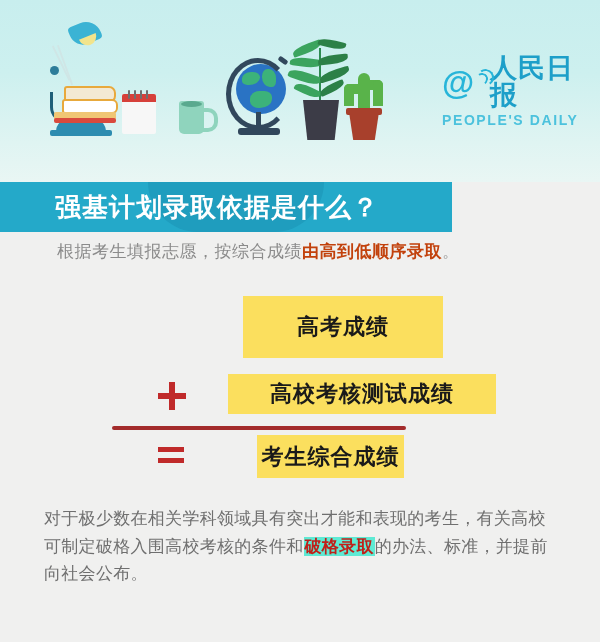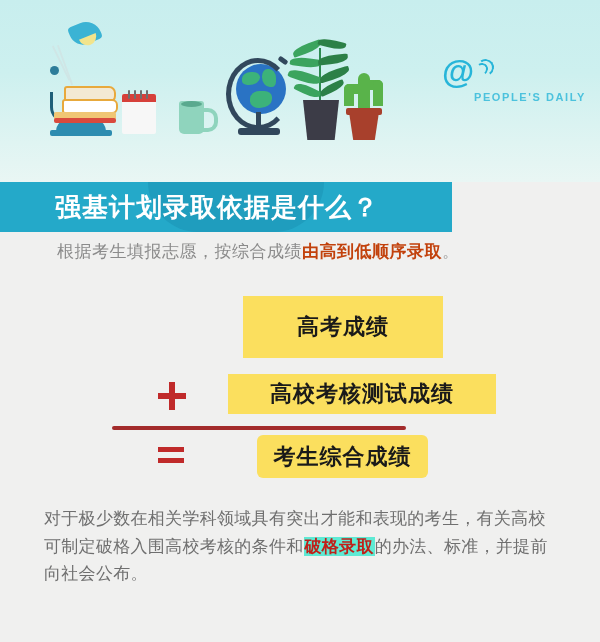--- a/index.html
+++ b/index.html
@@ -266,22 +266,22 @@
   .logo-row { display: flex; align-items: center; }
   .logo-at {
     font-size: 33px; color: #27b5d9; font-weight: bold;
     line-height: 1; margin-right: 2px;
   }
   .logo-cn {
     font-size: 27px; color: #1d9fc9; font-weight: bold;
     letter-spacing: 1px; line-height: 1;
   }
   .logo-en {
-    font-size: 11px; color: #4cc2dd; letter-spacing: 1.6px;
-    margin-top: 3px; margin-left: 32px; font-weight: bold;
+    font-size: 14px; color: #4cc2dd; letter-spacing: 1.6px;
+    margin-top: 3px; font-weight: bold;
   }
   .wifi-arc {
     position: absolute;
     border: 2px solid #27b5d9;
     border-bottom-color: transparent;
     border-left-color: transparent;
     border-radius: 50%;
   }
 
   
@@ -326,21 +326,21 @@
     position: absolute;
     background: #fbdf5e;
     display: flex;
     flex-direction: column;
     align-items: center;
     justify-content: center;
     color: #1a1a1a;
   }
   #ybox1 { left: 243px; top: 296px; width: 200px; height: 62px; gap: 17px; }
   #ybox2 { left: 228px; top: 374px; width: 268px; height: 40px; }
-  #ybox3 { left: 257px; top: 435px; width: 171px; height: 43px; border-radius: 6px; }
+  #ybox3 { left: 257px; top: 435px; width: 147px; height: 43px; }
 
   .ybox-main {
     font-size: 22px; font-weight: bold; letter-spacing: 1px;
     line-height: 1.15;
   }
   .ybox-sub {
     font-size: 15px; font-weight: bold; letter-spacing: 0.5px;
     line-height: 1.2; margin-top: 1px;
   }
 
@@ -467,20 +467,21 @@
       <div class="cac-pot"></div>
     </div>
 
     <div class="logo">
       <div class="logo-row">
         <span class="logo-at">@</span>
         <span style="position:relative; width:14px; height:26px; display:inline-block;">
           <span class="wifi-arc" style="left:0px; top:4px; width:8px; height:8px; transform:rotate(10deg);"></span>
           <span class="wifi-arc" style="left:1px; top:0px; width:13px; height:13px; transform:rotate(10deg);"></span>
         </span>
+        <span class="logo-cn">人民日报</span>
       </div>
       <div class="logo-en">PEOPLE'S DAILY</div>
     </div>
   </div>
 
   <div class="title-bar">
     <div class="title-bar-shade"></div>
     <div class="title-text">强基计划录取依据是什么？</div>
   </div>
 

